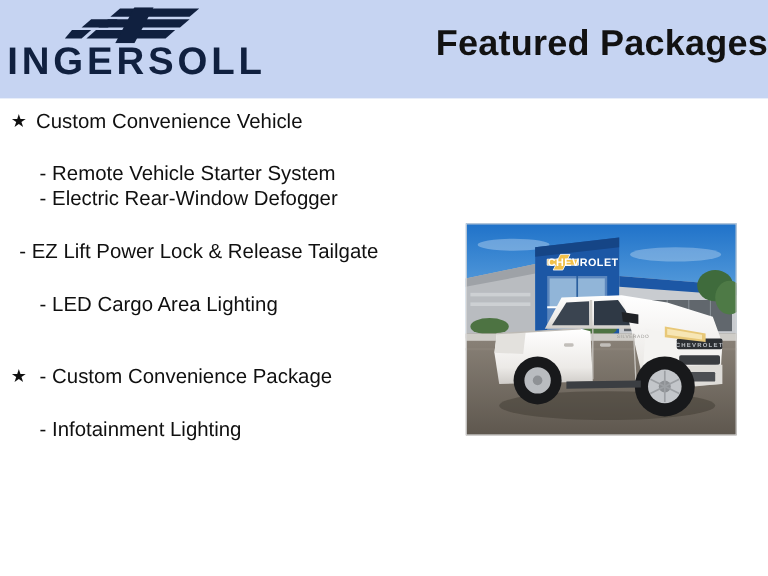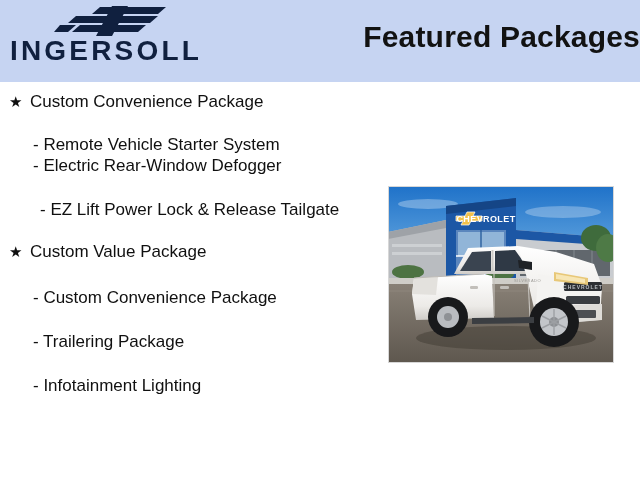--- a/index.html
+++ b/index.html
@@ -41,21 +41,21 @@
     width: 120px;
     height: 30px;
   }
 
   #brand-wordmark {
     position: absolute;
     left: 0;
     top: 34px;
     width: 200px;
     text-align: center;
-    font-size: 28px;
+    font-size: 32px;
     font-weight: 700;
     letter-spacing: 3.2px;
     color: #10203f;
     line-height: 26px;
     white-space: nowrap;
   }
 
   #brand-tagline {
     position: absolute;
     left: 0;
@@ -145,40 +145,39 @@
   </div>
 
   <div id="page-title">Featured Packages</div>
 </div>
 
 <div id="package-list">
 
   <div class="pkg-group">
     <div class="pkg-heading" style="margin-top:9px;">
       <span class="star-icon">★</span>
-      <span>Custom Convenience Package</span>
+      <span>Custom Convenience Vehicle</span>
     </div>
 
     <div class="pkg-feature" style="margin-top:21px;">- Remote Vehicle Starter System</div>
 
     <div class="pkg-feature" style="">- Electric Rear-Window Defogger</div>
 
-    <div class="pkg-feature" style="margin-top:23px; padding-left:40px; text-indent:-0px;">- EZ Lift Power Lock &amp; Release Tailgate</div>
-
+    <div class="pkg-feature" style="margin-top:23px; padding-left:16px; text-indent:-0px;">- EZ Lift Power Lock &amp; Release Tailgate</div>
+
+    <div class="pkg-feature" style="margin-top:23px;">- LED Cargo Area Lighting</div>
   </div>
 
   <div class="pkg-group">
     <div class="pkg-heading" style="margin-top:21px;">
       <span class="star-icon">★</span>
-      <span>Custom Value Package</span>
     </div>
 
-    <div class="pkg-feature" style="margin-top:24px;">- Custom Convenience Package</div>
-
-    <div class="pkg-feature" style="margin-top:23px;">- Trailering Package</div>
+    <div class="pkg-feature" style="margin-top:39px;">- Custom Convenience Package</div>
+
 
     <div class="pkg-feature" style="margin-top:23px;">- Infotainment Lighting</div>
   </div>
 </div>
 
 <svg style="position:absolute; left:388px; top:186px; width:226px; height:177px;" viewBox="0 0 226 177" xmlns="http://www.w3.org/2000/svg">
 
   <defs>
     <linearGradient id="skyGrad" x1="0" y1="0" x2="0" y2="1">
       <stop offset="0%" stop-color="#1f72c9"></stop>

